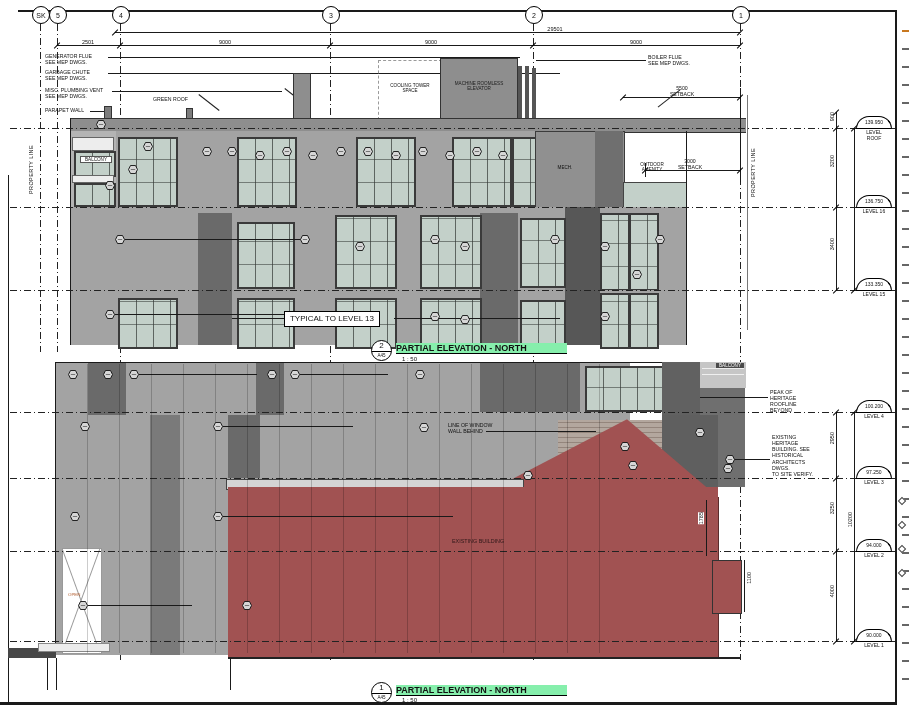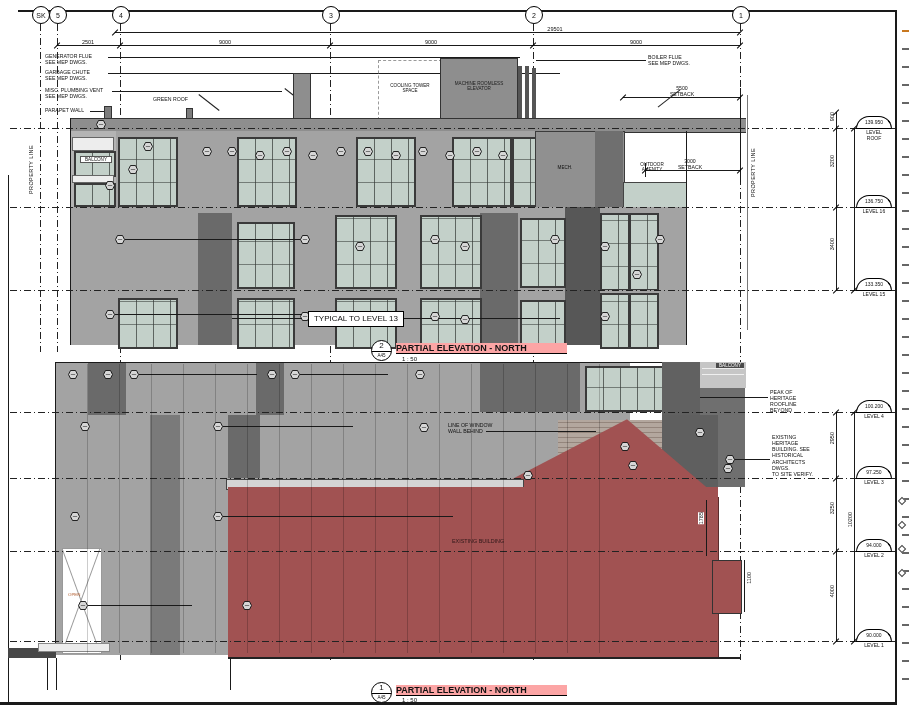--- a/index.html
+++ b/index.html
@@ -26,21 +26,21 @@
   .lvlname{font-size:5px;line-height:1.15;white-space:pre-line;margin-top:1px}
   .blk{position:absolute}
   .win{position:absolute;border:2px solid #3a3a3a;
        background:repeating-linear-gradient(90deg,transparent 0 16px,rgba(50,55,52,.7) 16px 17px),
                   repeating-linear-gradient(0deg,transparent 0 22px,rgba(50,55,52,.55) 22px 23px),var(--glass)}
   .lbl{position:absolute;font-size:4.6px;line-height:1.15;text-align:center;white-space:pre-line;z-index:5}
   .box-lbl{position:absolute;background:#fff;border:1px solid #000;font-size:8px;line-height:13px;text-align:center;z-index:6}
   .tcirc{position:absolute;width:19px;height:19px;border:1px solid #000;border-radius:50%;background:#fff;text-align:center;z-index:6}
   .tnum{display:block;font-size:8px;line-height:10px;border-bottom:1px solid #000}
   .tsheet{display:block;font-size:4.5px;line-height:7px}
-  .ttl{position:absolute;font-size:9px;font-weight:700;border-bottom:1px solid #000;padding-right:40px;z-index:6;background:#fca5a5}
+  .ttl{position:absolute;font-size:9px;font-weight:700;border-bottom:1px solid #000;padding-right:40px;z-index:6;background:#86efac}
   .tscale{position:absolute;font-size:6px;z-index:6}
   .kn{position:absolute;z-index:5;line-height:0}
   .xline{position:absolute;height:1px;background:#9a9a9a}
   .edge{position:absolute;z-index:6}
 </style>
 </head>
 <body>
 
 <div id="sheet">
 
@@ -154,21 +154,21 @@
   <div class="win" style="left:237px;top:298px;width:54px;height:47px"></div>
   <div class="win" style="left:335px;top:298px;width:58px;height:47px"></div>
   <div class="win" style="left:420px;top:298px;width:58px;height:47px"></div>
   <div class="win" style="left:520px;top:300px;width:42px;height:45px"></div>
   <div class="win" style="left:600px;top:293px;width:26px;height:52px"></div>
   <div class="win" style="left:629px;top:293px;width:26px;height:52px"></div>
   <div class="vl" style="left:70px;top:118px;height:227px"></div>
   <div class="vl" style="left:686px;top:131px;height:214px"></div>
 
   <div class="hl" style="left:232px;top:318px;width:70px"></div>
-  <div class="box-lbl" style="left:308px;top:311px;width:94px;height:14px">TYPICAL TO LEVEL 13</div>
+  <div class="box-lbl" style="left:284px;top:311px;width:94px;height:14px">TYPICAL TO LEVEL 13</div>
   <div class="hl" style="left:394px;top:318px;width:166px"></div>
 
   <div class="hl" style="left:623px;top:97px;width:117px"></div>
   <div class="ann" style="left:660px;top:85px;width:44px;text-align:center"><span>5500</span><br><span>SETBACK</span></div>
   <div class="vl" style="left:740px;top:88px;height:94px"></div>
   <div class="hl" style="left:645px;top:170px;width:95px"></div>
   <div class="ann" style="left:668px;top:158px;width:44px;text-align:center"><span>3000</span><br><span>SETBACK</span></div>
   <div class="vl" style="left:645px;top:163px;height:14px"></div>
   <div class="vl" style="left:747px;top:95px;height:235px;background:#777"></div>
   <div class="vtext" style="left:750px;top:148px">PROPERTY LINE</div>

